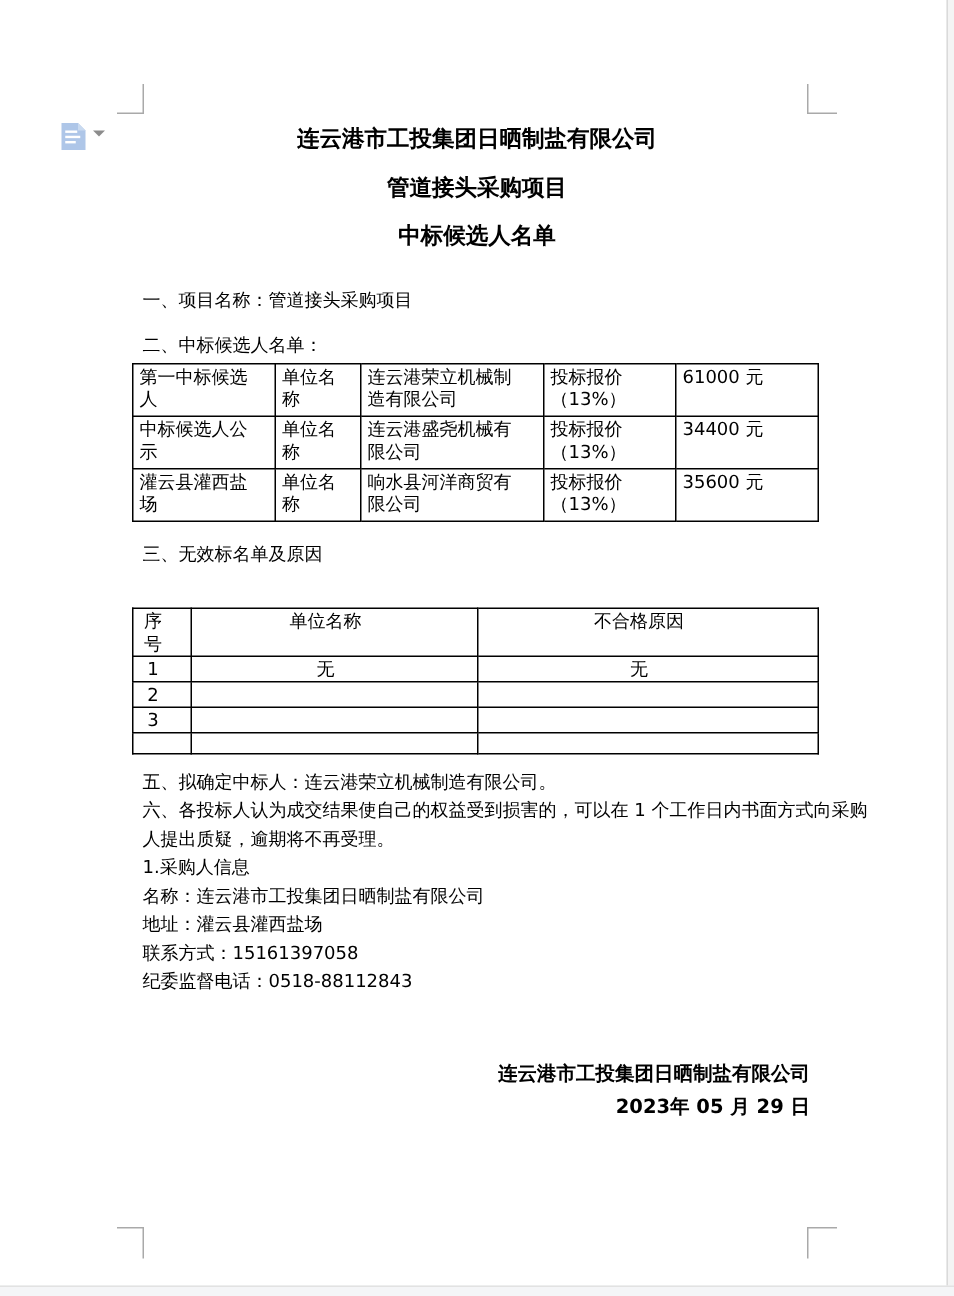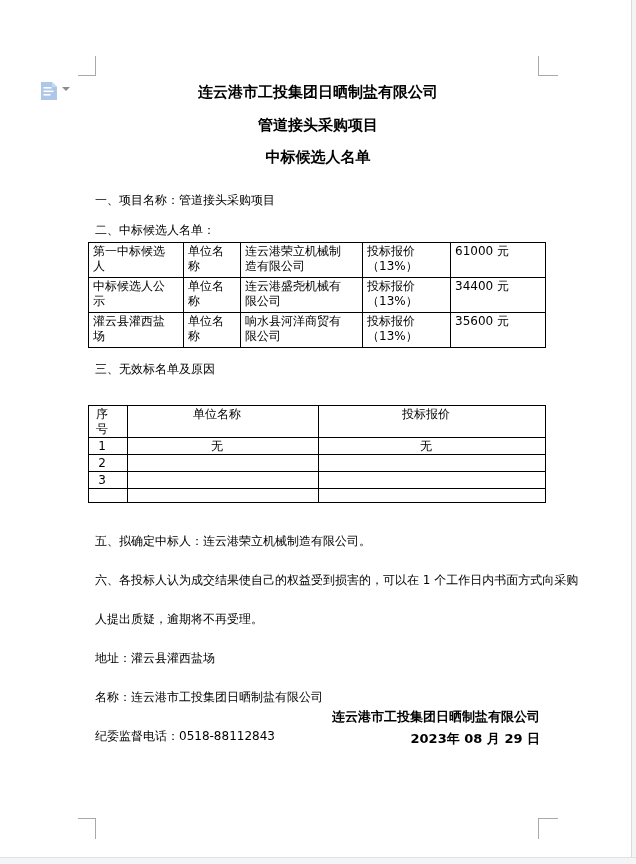--- a/index.html
+++ b/index.html
@@ -37,21 +37,21 @@
     font-size:12px;line-height:15px;}
   td{border:1px solid #000;padding:1px 16px 0 4px;vertical-align:top;overflow:hidden;}
   #candidates-table{top:242px;width:457px;}
   #candidates-table td{height:33px;}
   #invalid-table{top:405px;width:457px;text-align:center;}
   #invalid-table tr.hdr td{height:18px;}
   #invalid-table tr.r td{height:15px;}
   #invalid-table tr.last td{height:12px;}
   
   .para{position:absolute;left:95px;top:512px;width:460px;font-size:12px;line-height:19px;}
-  .para div{white-space:nowrap;margin-top:20px;}
+  .para div{white-space:nowrap;}
   
   .sig{position:absolute;left:88px;width:452px;text-align:right;
     font-size:13px;font-weight:bold;line-height:16px;}
   #sig-company{top:709px;} #sig-date{top:731px;}
 </style>
 </head>
 <body>
 
 <div class="right-strip"></div>
 <div class="bottom-strip"></div>
@@ -117,21 +117,21 @@
 <table id="invalid-table">
   <colgroup>
       <col style="width:39px">
       <col style="width:191px">
       <col style="width:227px">
     </colgroup>
   <tbody>
       <tr class="hdr">
     <td>序号</td>
     <td>单位名称</td>
-    <td>投标报价</td>
+    <td>不合格原因</td>
   </tr>
   <tr class="r">
     <td>1</td>
     <td>无</td>
     <td>无</td>
   </tr>
   <tr class="r">
     <td>2</td>
     <td></td>
     <td></td>
@@ -146,19 +146,21 @@
     <td></td>
     <td></td>
   </tr>
 </tbody>
   </table>
 
 <div class="para">
   <div>五、拟确定中标人：连云港荣立机械制造有限公司。</div>
   <div>六、各投标人认为成交结果使自己的权益受到损害的，可以在 1 个工作日内书面方式向采购</div>
   <div>人提出质疑，逾期将不再受理。</div>
+  <div>1.采购人信息</div>
+  <div>名称：连云港市工投集团日晒制盐有限公司</div>
   <div>地址：灌云县灌西盐场</div>
-  <div>名称：连云港市工投集团日晒制盐有限公司</div>
+  <div>联系方式：15161397058</div>
   <div>纪委监督电话：0518-88112843</div>
 </div>
 
 <div class="sig" id="sig-company">连云港市工投集团日晒制盐有限公司</div>
-<div class="sig" id="sig-date">2023年 08 月 29 日</div>
+<div class="sig" id="sig-date">2023年 05 月 29 日</div>
 
 </body></html>

